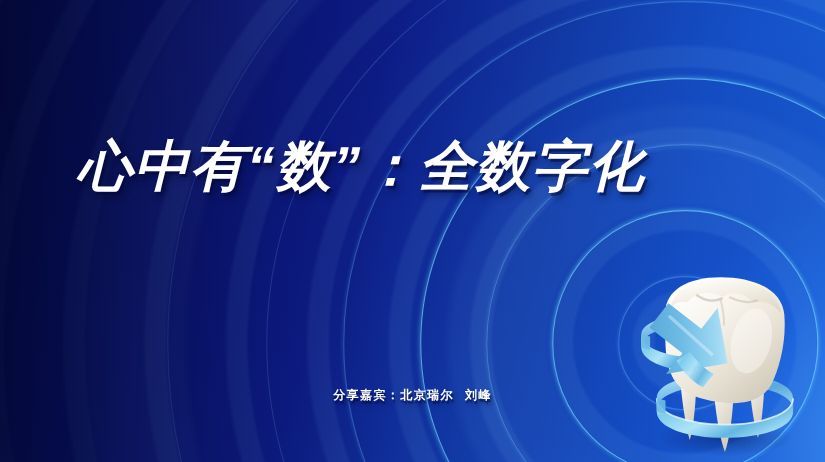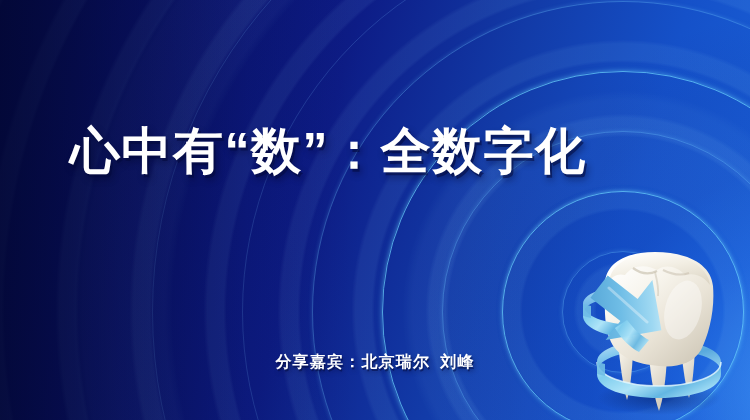--- a/index.html
+++ b/index.html
@@ -102,20 +102,21 @@
       rgba(0,0,0,0.0) 48%);
   }
 
   
   .title-block {
     position: absolute;
     left: 70px;
     top: 116px;
     width: 612px;
     z-index: 20;
+    font-style: italic;
   }
   .title-line {
     color: #ffffff;
     font-size: 50px;
     line-height: 70px;
     font-weight: 700;
     letter-spacing: 1.5px;
     white-space: nowrap;
     text-shadow:
       2px 3px 0 rgba(4,10,60,0.55),
@@ -123,21 +124,21 @@
   }
 
   .subtitle {
     position: absolute;
     left: 0;
     right: 0;
     top: 352px;
     text-align: center;
     z-index: 20;
     color: #ffffff;
-    font-size: 16px;
+    font-size: 11px;
     font-weight: 700;
     letter-spacing: 1.2px;
     text-shadow:
       1px 2px 0 rgba(4,10,60,0.5),
       2px 3px 5px rgba(2,6,40,0.4);
   }
   .subtitle .gap { display: inline-block; width: 10px; }
 
   
   .tooth-art {

